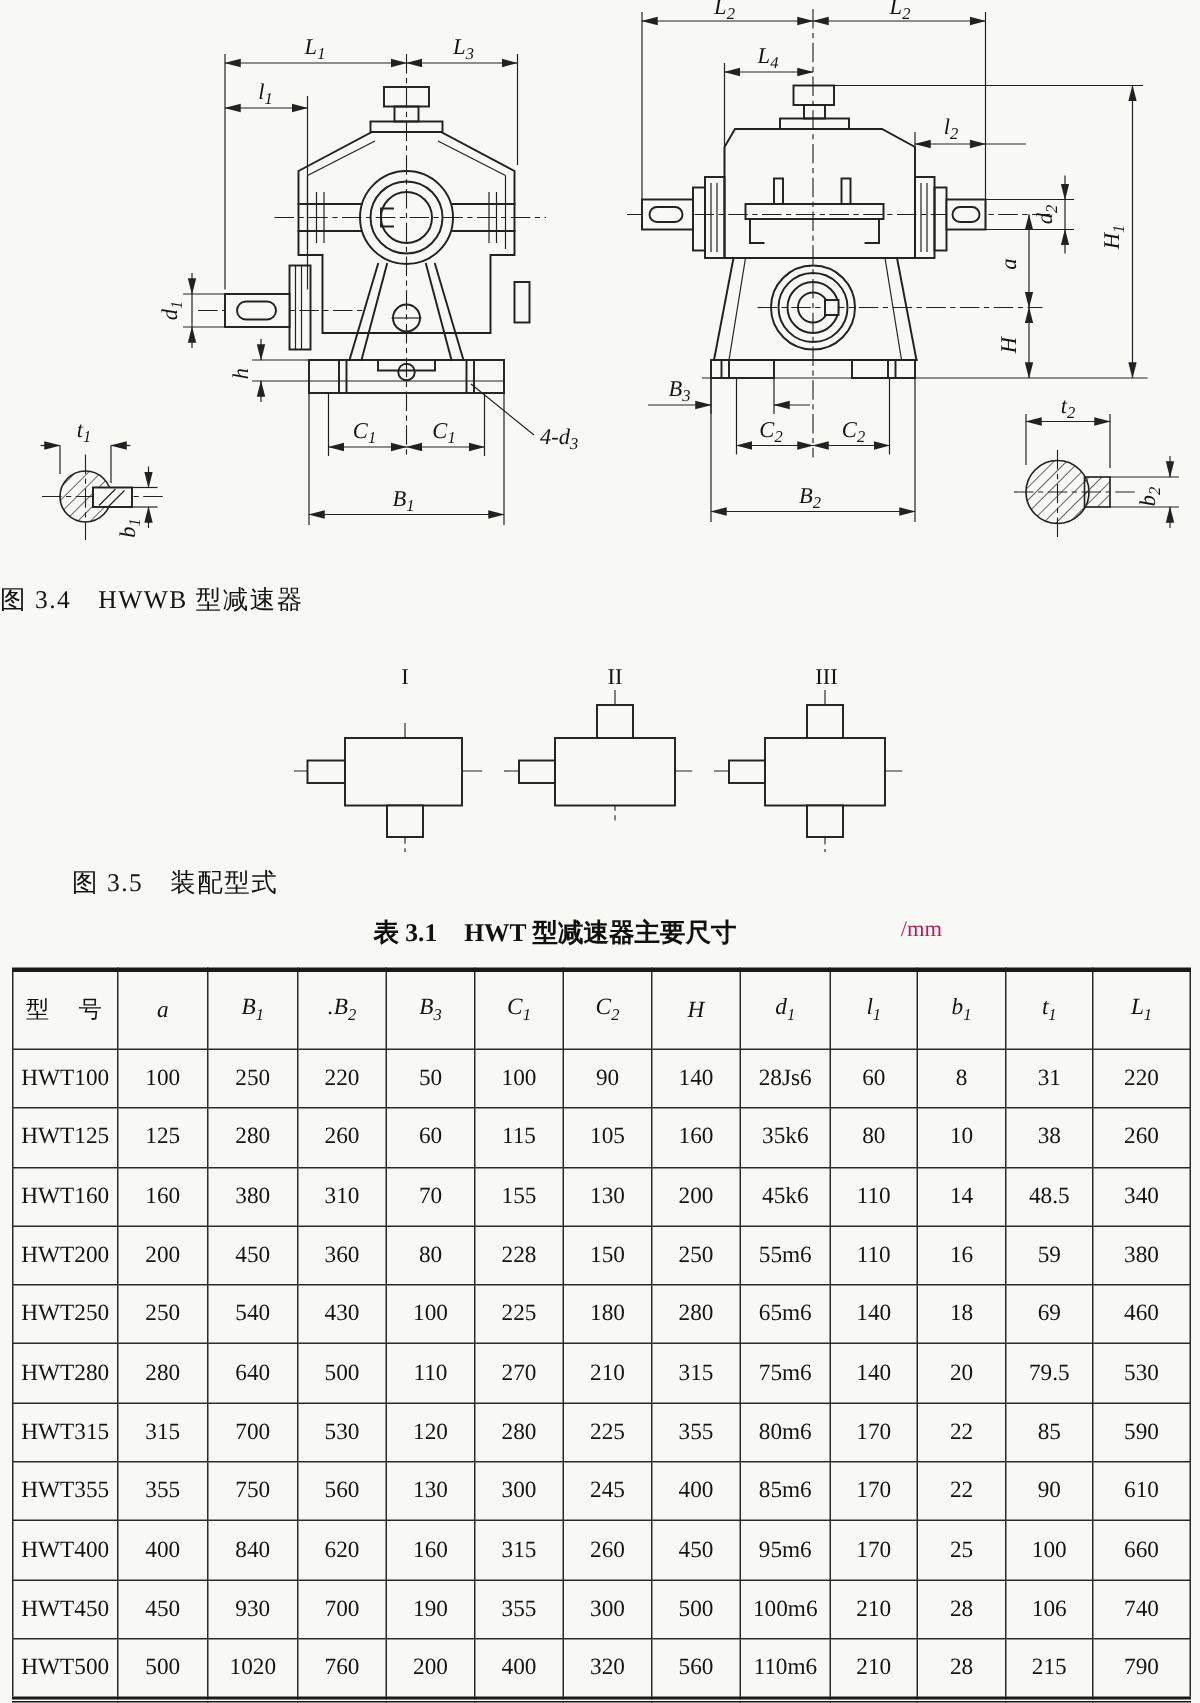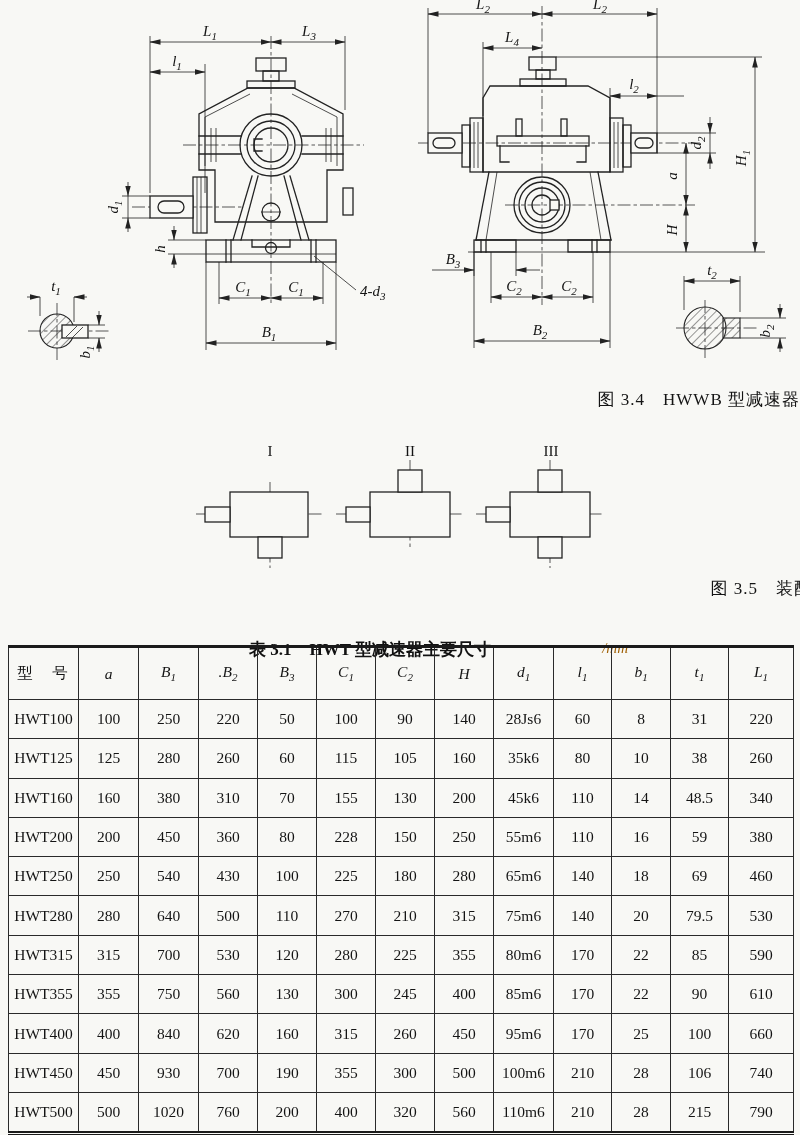--- a/index.html
+++ b/index.html
@@ -10,33 +10,33 @@
   }
   svg{position:absolute;left:0;}
   .s  {stroke:#222;stroke-width:1.3;fill:none;stroke-linecap:square;}
   .sb {stroke:#222;stroke-width:1.3;fill:#f8f8f5;stroke-linecap:square;}
   .sh {stroke:#222;stroke-width:1.1;fill:url(#hatch);}
   .d  {stroke:#222;stroke-width:0.8;fill:none;}
   .c  {stroke:#222;stroke-width:0.75;fill:none;stroke-dasharray:13 3 3.5 3;}
   .lbl{font:italic 15px "Liberation Serif","DejaVu Serif",serif;fill:#141414;}
   .rom{font:15px "Liberation Serif","DejaVu Serif",serif;fill:#141414;}
   .caption{
-    position:absolute;width:800px;text-align:right;
+    position:absolute;width:800px;text-align:left;
     font-size:17px;letter-spacing:1px;color:#141414;
   }
   #caption-3-4{top:388px;}
   #caption-3-5{top:577px;padding-left:48px;}
-  #table-title-bar{position:absolute;top:610px;left:0;width:664px;height:26px;margin-top:28px;}
+  #table-title-bar{position:absolute;top:610px;left:0;width:664px;height:26px;}
   #table-title-center{
     position:absolute;left:0;width:740px;text-align:center;
     font-size:17px;font-weight:bold;color:#111;
   }
   #table-title-center .gap{display:inline-block;width:18px;}
   #unit-label{
-    position:absolute;right:36px;top:2px;font-size:15px;font-weight:normal;color:#a16207;font-style:italic;
+    position:absolute;right:36px;top:2px;font-size:15px;font-weight:normal;color:#be185d;
   }
   #dim-table{
     position:absolute;left:8px;top:645px;width:785px;
     border-collapse:collapse;table-layout:fixed;
     border-top:3px solid #1a1a1a;border-bottom:5px double #1a1a1a;
   }
   #dim-table th,#dim-table td{
     border:1px solid #2a2a2a;text-align:center;vertical-align:middle;
     font-size:15.5px;padding:0;color:#141414;overflow:hidden;
   }

